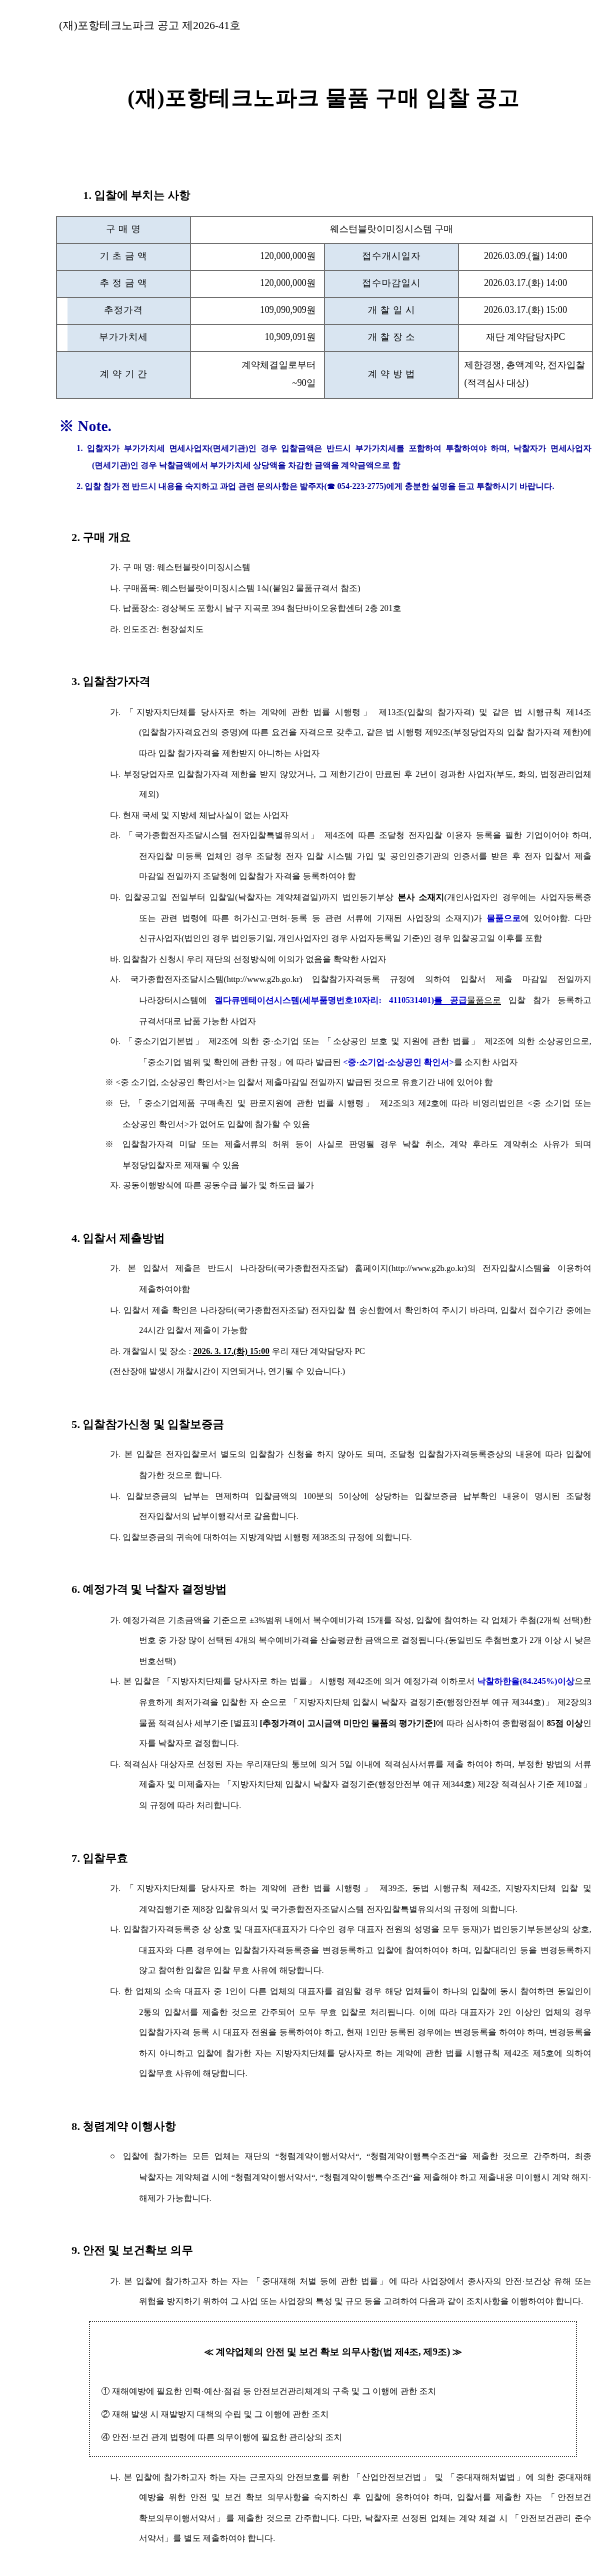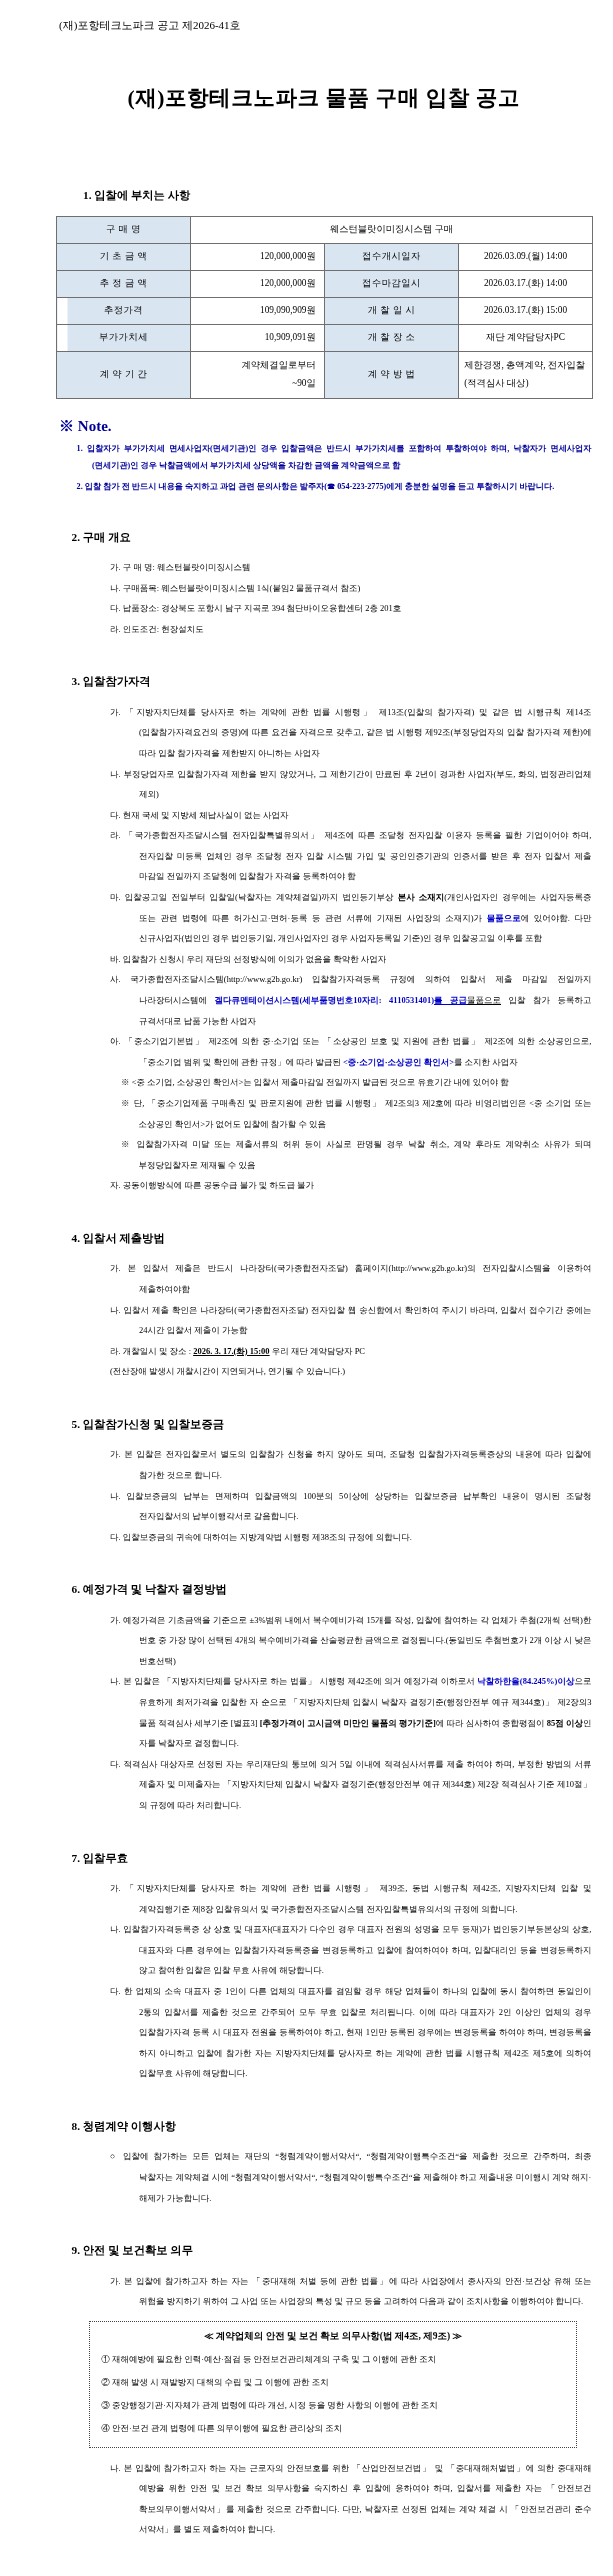--- a/index.html
+++ b/index.html
@@ -22,21 +22,21 @@
   .sec-heading{
     font-size:11.3px;font-weight:700;
     margin:35px 0 12.4px 15.5px;
   }
   .sec-heading.first{margin-top:24px;margin-left:27px;}
   .p{
     font-size:8.5px;line-height:20.6px;margin:0;
     text-align:justify;word-break:keep-all;
   }
   .p-item{margin-left:54px;padding-left:29px;text-indent:-29px;}
-  .p-sub{margin-left:65px;padding-left:17.5px;text-indent:-17.5px;}
+  .p-sub{margin-left:49px;padding-left:17.5px;text-indent:-17.5px;}
   .p-paren{margin-left:54px;}
   .sg-b{font-weight:700;}
   .sg-c{color:var(--hl-blue);font-weight:700;}
   .sg-u{text-decoration:underline;}
   
   .bid-table{
     border-collapse:collapse;margin:13.4px 0 0 0;width:537px;
     border:1px solid #000;table-layout:fixed;
   }
   .bid-table td{
@@ -65,21 +65,21 @@
     padding-left:15.5px;text-indent:-15.5px;
     text-align:justify;word-break:keep-all;
   }
   
   .duty-box{
     border:1px dotted #444;
     margin:9.3px 14.4px 9.3px 33px;
     padding:2.1px 11.3px 7.2px 11.3px;
   }
   .duty-box .box-title{
-    font-size:9.5px;font-weight:700;text-align:center;line-height:24px;margin:0;
+    font-size:9.5px;font-weight:700;text-align:center;line-height:24px;margin:16px;
   }
   .duty-box .p{line-height:23px;}
 </style>
 </head>
 <body>
 
 <div class="page">
 
   <p class="notice-no">(재)포항테크노파크 공고 제2026-41호</p>
 
@@ -192,21 +192,20 @@
         <h2 class="sec-heading">8. 청렴계약 이행사항</h2>
         <p class="p p-item"><span>○ 입찰에 참가하는 모든 업체는 재단의 “청렴계약이행서약서“, “청렴계약이행특수조건“을 제출한 것으로 간주하며, 최종 낙찰자는 계약체결 시에 “청렴계약이행서약서“, “청렴계약이행특수조건“을 제출해야 하고 제출내용 미이행시 계약 해지·해제가 가능합니다.</span></p>
       </div>
       <div>
         <h2 class="sec-heading">9. 안전 및 보건확보 의무</h2>
         <p class="p p-item"><span>가. 본 입찰에 참가하고자 하는 자는 「중대재해 처벌 등에 관한 법률」에 따라 사업장에서 종사자의 안전·보건상 유해 또는 위험을 방지하기 위하여 그 사업 또는 사업장의 특성 및 규모 등을 고려하여 다음과 같이 조치사항을 이행하여야 합니다.</span></p>
         <div class="duty-box">
           <p class="box-title">≪ 계약업체의 안전 및 보건 확보 의무사항(법 제4조, 제9조) ≫</p>
           <p class="p">① 재해예방에 필요한 인력·예산·점검 등 안전보건관리체계의 구축 및 그 이행에 관한 조치</p>
           <p class="p">② 재해 발생 시 재발방지 대책의 수립 및 그 이행에 관한 조치</p>
-          <p class="p">③ 중앙행정기관·지자체가 관계 법령에 따라 개선, 시정 등을 명한 사항의 이행에 관한 조치</p>
           <p class="p">④ 안전·보건 관계 법령에 따른 의무이행에 필요한 관리상의 조치</p>
         </div>
         <p class="p p-item"><span>나. 본 입찰에 참가하고자 하는 자는 근로자의 안전보호를 위한 「산업안전보건법」 및 「중대재해처벌법」에 의한 중대재해 예방을 위한 안전 및 보건 확보 의무사항을 숙지하신 후 입찰에 응하여야 하며, 입찰서를 제출한 자는 「안전보건 확보의무이행서약서」를 제출한 것으로 간주합니다. 다만, 낙찰자로 선정된 업체는 계약 체결 시 「안전보건관리 준수 서약서」를 별도 제출하여야 합니다.</span></p>
       </div>
       <div>
         <h2 class="sec-heading">10. 기타 참고사항</h2>
         <p class="p p-item"><span>가. 낙찰자는 낙찰 통보일로부터 5일 이내에 계약을 체결하여야 합니다.</span></p>
         <p class="p p-item"><span>나. 계약대상자는 계약체결시 산출내역서 및 기타 재단에서 요구하는 서류를 제출하여야 합니다.</span></p>
       </div>
     </div>

